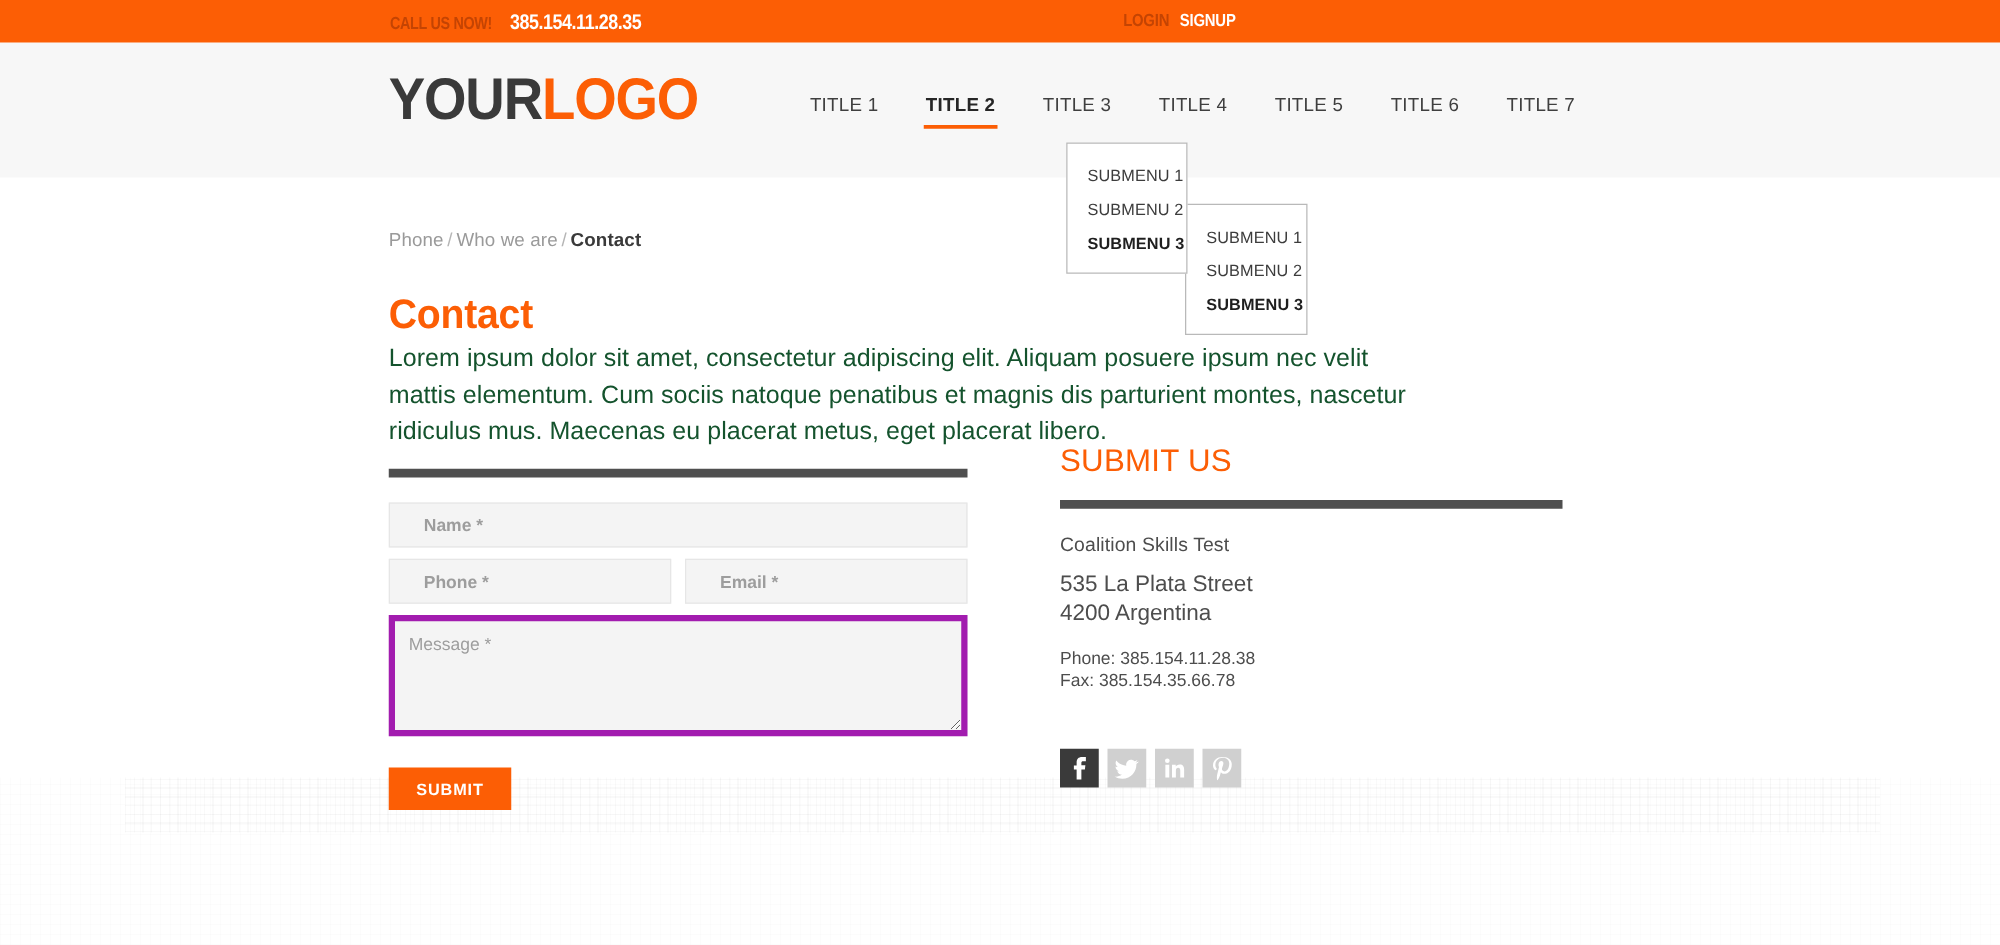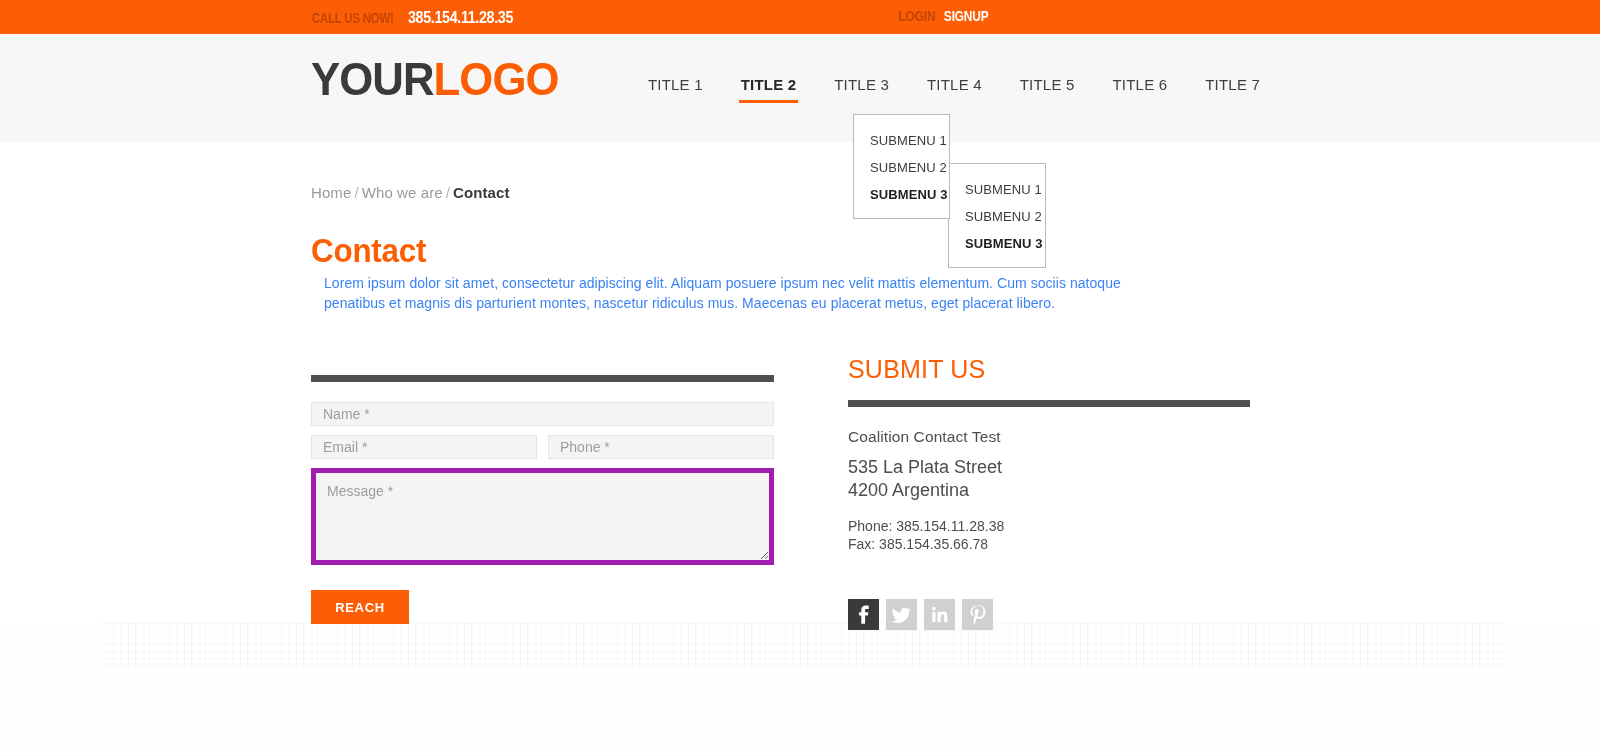--- a/index.html
+++ b/index.html
@@ -218,26 +218,26 @@
     font-family: "Liberation Sans Narrow", "Liberation Sans", sans-serif;
     font-size: 33px;
     font-weight: bold;
     color: #fc5e05;
     letter-spacing: -0.2px;
     transform: scaleX(0.95);
     transform-origin: left top;
   }
   .page-intro {
     position: absolute;
-    left: 324px;
+    left: 311px;
     top: 131px;
     width: 830px;
-    font-size: 14px;
+    font-size: 20px;
     line-height: 1.45;
-    color: #3b82f6;
+    color: #14532d;
     letter-spacing: 0.05px;
   }
 
   
   .col-left  { position: absolute; left: 311px;  top: 215px; width: 463px; }
   .col-right { position: absolute; left: 848px; top: 215px; width: 402px; }
 
   .section-title {
     font-size: 25px;
     color: #fc5e05;
@@ -248,28 +248,29 @@
   .section-rule {
     margin-top: 18px;
     height: 7px;
     background: #4f4f4f;
   }
 
   
   .form { margin-top: 20px; }
   .field {
     width: 100%;
-    height: 24px;
+    height: 36px;
     background: #f4f4f4;
     border: 1px solid #e6e6e6;
     font-family: "Liberation Sans", sans-serif;
     font-size: 14px;
     color: #5c5c5c;
-    padding: 0 11px;
+    padding: 0 27px;
     outline: none;
+    font-weight: bold;
   }
   .field::placeholder { color: #9d9d9d; }
   .field-row {
     display: flex;
     gap: 11px;
     margin-top: 9px;
   }
   .field-row .field { width: 226px; }
   .message {
     width: 100%;
@@ -396,45 +397,45 @@
 
 <div class="dropdown-l2">
   <div class="dd-item">SUBMENU 1</div>
   <div class="dd-item">SUBMENU 2</div>
   <div class="dd-item bold">SUBMENU 3</div>
 </div>
 
 <div class="content">
 
   <div class="breadcrumb">
-    <span class="crumb">Home</span><span class="sep">/</span><span class="crumb">Who we are</span><span class="sep">/</span><span class="current">Contact</span>
+    <span class="crumb">Phone</span><span class="sep">/</span><span class="crumb">Who we are</span><span class="sep">/</span><span class="current">Contact</span>
   </div>
 
   <h1 class="page-title">Contact</h1>
   <p class="page-intro">Lorem ipsum dolor sit amet, consectetur adipiscing elit. Aliquam posuere ipsum nec velit mattis elementum. Cum sociis natoque penatibus et magnis dis parturient montes, nascetur ridiculus mus. Maecenas eu placerat metus, eget placerat libero.</p>
 
   <div class="col-left">
     <div class="section-rule"></div>
 
     <div class="form">
       <input class="field" type="text" placeholder="Name *" style="">
       <div class="field-row">
+        <input class="field" type="text" placeholder="Phone *" style="">
         <input class="field" type="text" placeholder="Email *" style="">
-        <input class="field" type="text" placeholder="Phone *" style="">
       </div>
       <textarea class="message" placeholder="Message *" style=""></textarea>
-      <button class="submit-btn">REACH</button>
+      <button class="submit-btn">SUBMIT</button>
     </div>
   </div>
 
   <div class="col-right">
     <h2 class="section-title">SUBMIT US</h2>
     <div class="section-rule"></div>
 
-    <div class="org-name">Coalition Contact Test</div>
+    <div class="org-name">Coalition Skills Test</div>
     <div class="addr">
       <div>535 La Plata Street</div>
       <div>4200 Argentina</div>
     </div>
     <div class="phones">
       <div>Phone: 385.154.11.28.38</div>
       <div>Fax: 385.154.35.66.78</div>
     </div>
 
     <div class="socials">

